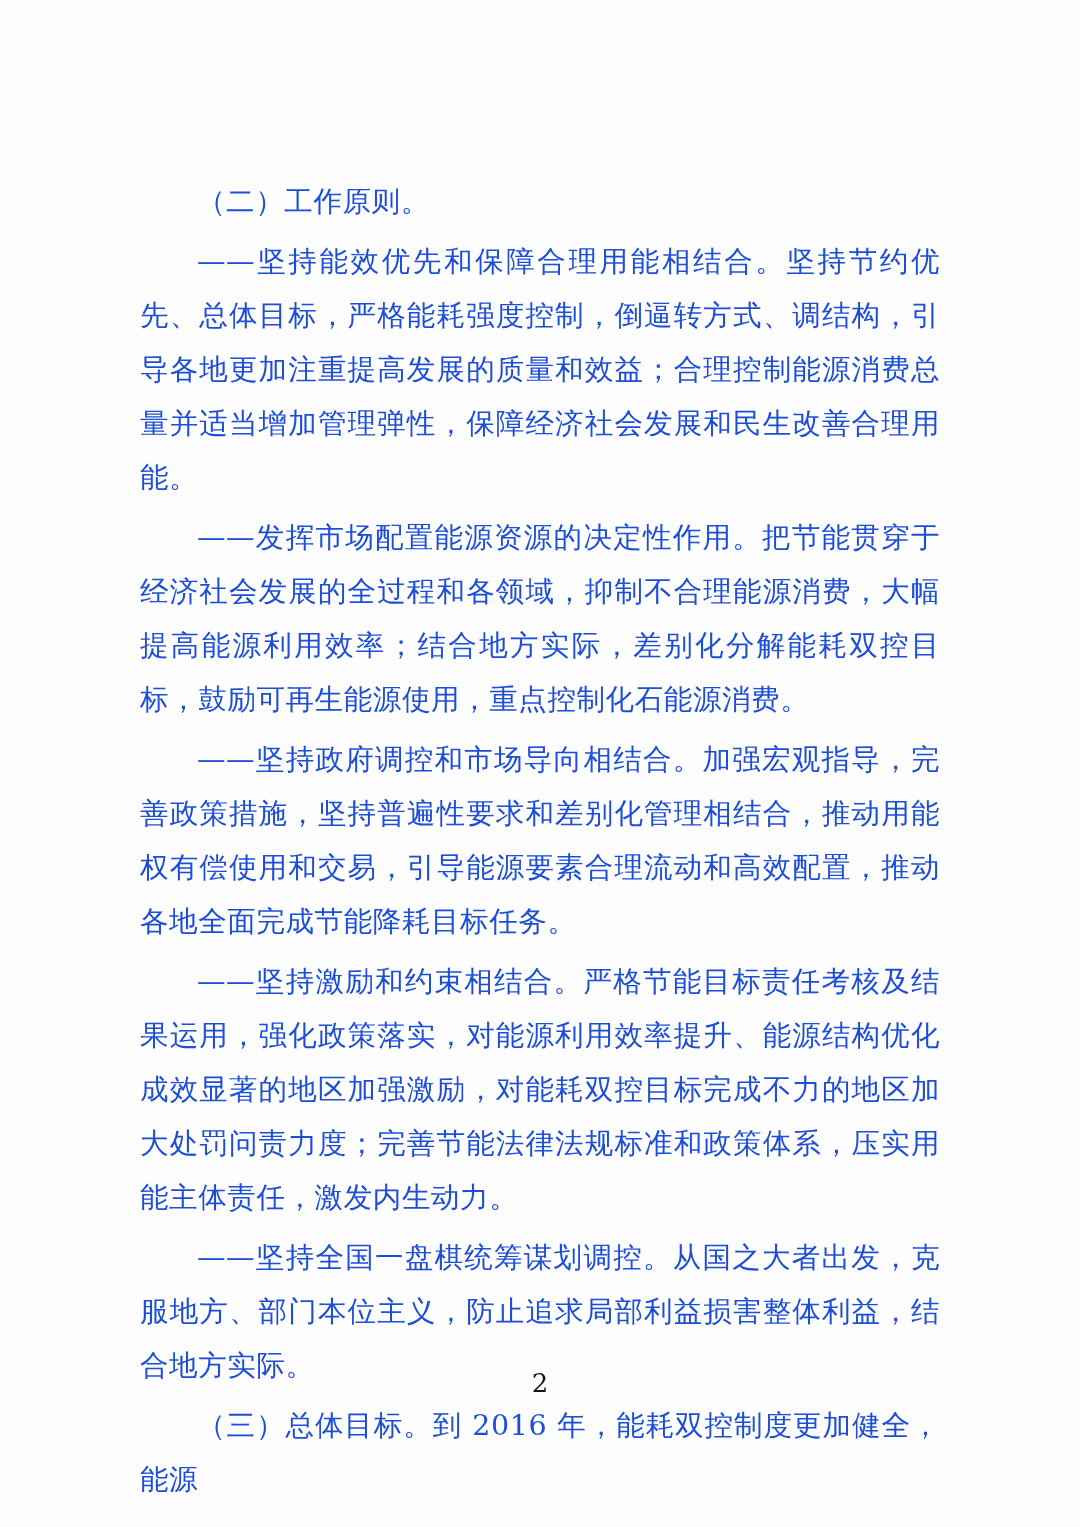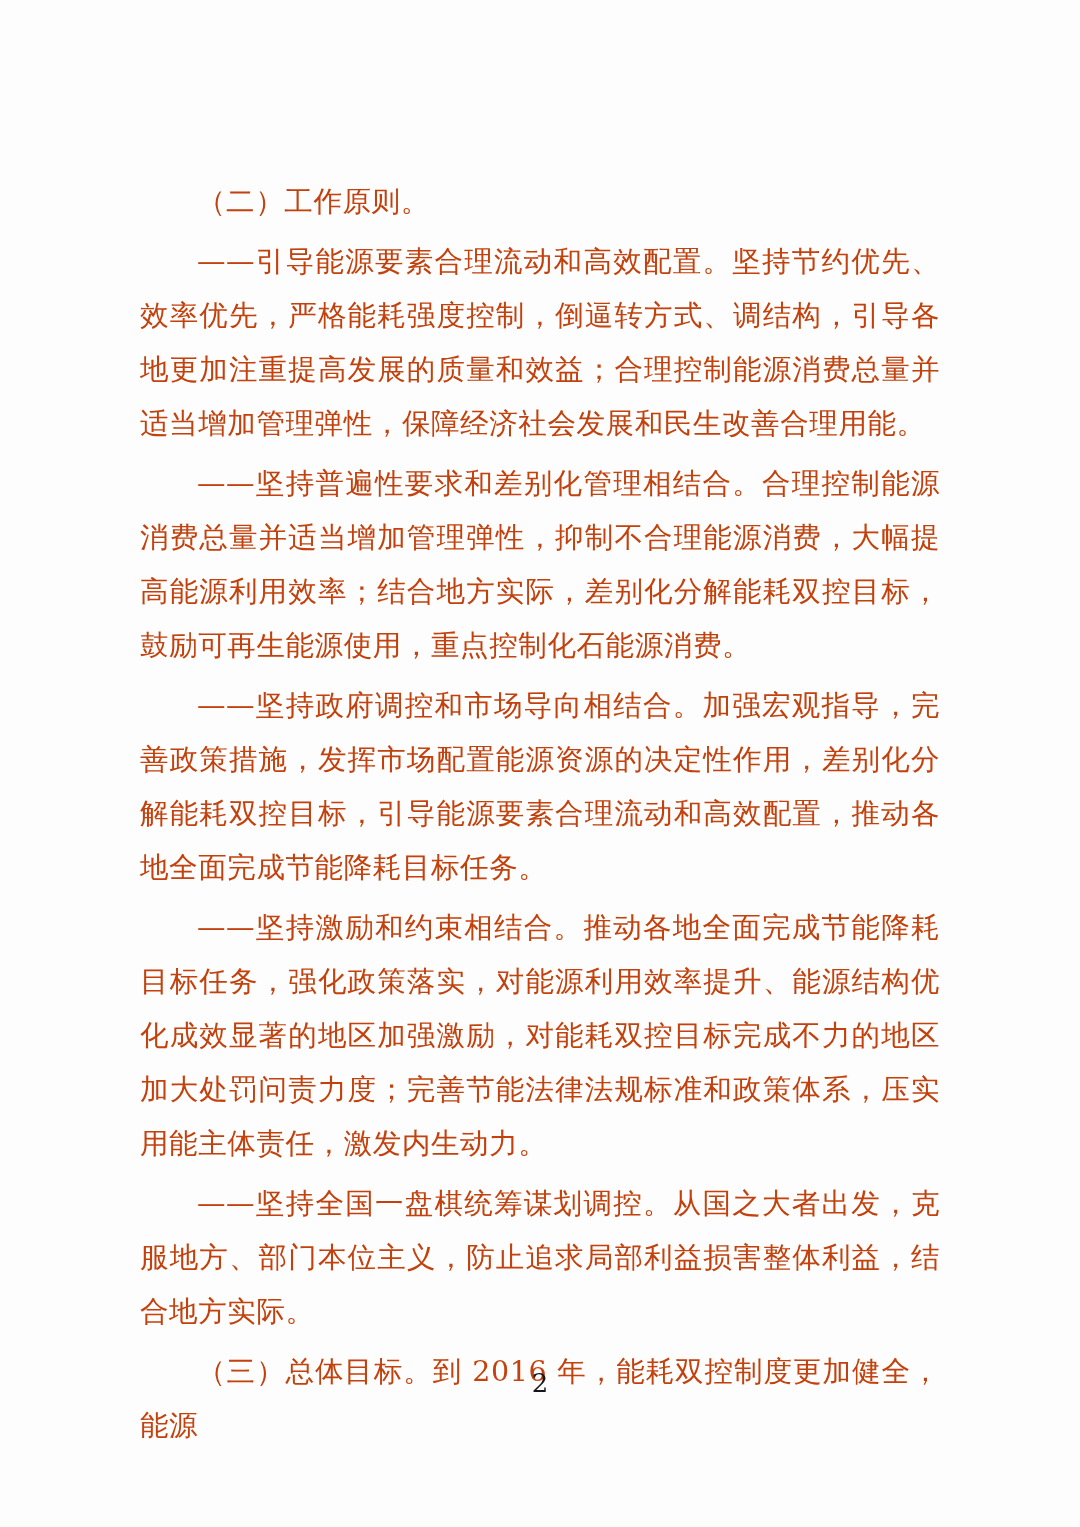--- a/index.html
+++ b/index.html
@@ -31,21 +31,21 @@
   }
   .para {
     font-size: 28.5px;
     line-height: 54px;
     letter-spacing: 0.6px;
     text-align: justify;
     text-justify: inter-ideograph;
     text-indent: 57px;
     margin: 0 0 6px 0;
     font-weight: 500;
-    color: #c2410c;
+    color: #1d4ed8;
     font-family: "DejaVu Serif", "Liberation Serif", serif;
   }
   .para.tight {
     margin-bottom: 4px;
   }
   .page-number {
     position: absolute;
     left: 0;
     top: 1368px;
     width: 1080px;
@@ -54,21 +54,21 @@
     color: #161616;
     font-family: "DejaVu Serif", "Liberation Serif", serif;
   }
 </style>
 </head>
 <body>
 
 <div class="page">
   <div class="content">
     <p class="para">（二）工作原则。</p>
-    <p class="para">——引导能源要素合理流动和高效配置。坚持节约优先、效率优先，严格能耗强度控制，倒逼转方式、调结构，引导各地更加注重提高发展的质量和效益；合理控制能源消费总量并适当增加管理弹性，保障经济社会发展和民生改善合理用能。</p>
-    <p class="para">——坚持普遍性要求和差别化管理相结合。合理控制能源消费总量并适当增加管理弹性，抑制不合理能源消费，大幅提高能源利用效率；结合地方实际，差别化分解能耗双控目标，鼓励可再生能源使用，重点控制化石能源消费。</p>
-    <p class="para">——坚持政府调控和市场导向相结合。加强宏观指导，完善政策措施，发挥市场配置能源资源的决定性作用，差别化分解能耗双控目标，引导能源要素合理流动和高效配置，推动各地全面完成节能降耗目标任务。</p>
-    <p class="para">——坚持激励和约束相结合。推动各地全面完成节能降耗目标任务，强化政策落实，对能源利用效率提升、能源结构优化成效显著的地区加强激励，对能耗双控目标完成不力的地区加大处罚问责力度；完善节能法律法规标准和政策体系，压实用能主体责任，激发内生动力。</p>
+    <p class="para">——坚持能效优先和保障合理用能相结合。坚持节约优先、总体目标，严格能耗强度控制，倒逼转方式、调结构，引导各地更加注重提高发展的质量和效益；合理控制能源消费总量并适当增加管理弹性，保障经济社会发展和民生改善合理用能。</p>
+    <p class="para">——发挥市场配置能源资源的决定性作用。把节能贯穿于经济社会发展的全过程和各领域，抑制不合理能源消费，大幅提高能源利用效率；结合地方实际，差别化分解能耗双控目标，鼓励可再生能源使用，重点控制化石能源消费。</p>
+    <p class="para">——坚持政府调控和市场导向相结合。加强宏观指导，完善政策措施，坚持普遍性要求和差别化管理相结合，推动用能权有偿使用和交易，引导能源要素合理流动和高效配置，推动各地全面完成节能降耗目标任务。</p>
+    <p class="para">——坚持激励和约束相结合。严格节能目标责任考核及结果运用，强化政策落实，对能源利用效率提升、能源结构优化成效显著的地区加强激励，对能耗双控目标完成不力的地区加大处罚问责力度；完善节能法律法规标准和政策体系，压实用能主体责任，激发内生动力。</p>
     <p class="para">——坚持全国一盘棋统筹谋划调控。从国之大者出发，克服地方、部门本位主义，防止追求局部利益损害整体利益，结合地方实际。</p>
     <p class="para tight">（三）总体目标。到 2016 年，能耗双控制度更加健全，能源</p>
   </div>
   <div class="page-number">2</div>
 </div>
 
 </body></html>

